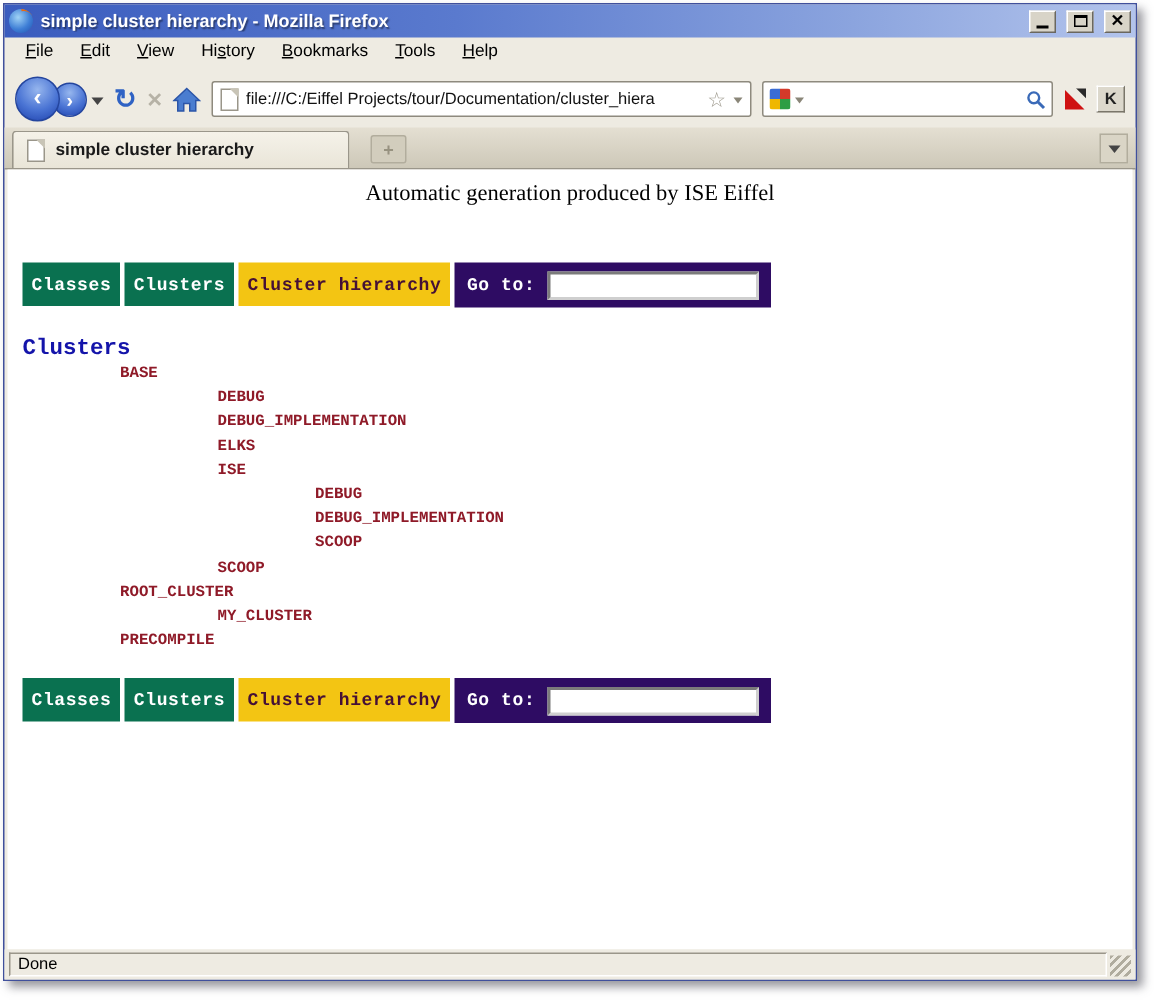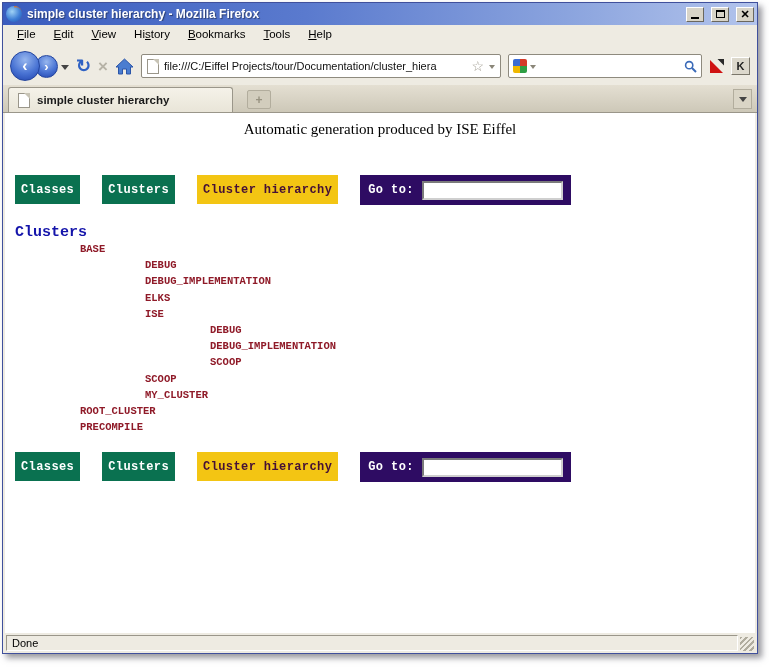--- a/index.html
+++ b/index.html
@@ -84,21 +84,21 @@
     border:1px solid #b2ad9d;border-radius:2px;color:#979280;font-size:12px;font-weight:bold;
     display:flex;align-items:center;justify-content:center}
   .tab-spacer{flex:1}
   .alltabs{width:19px;height:20px;margin-bottom:3px;background:#dad5c6;border:1px solid #b2ad9d;
     display:flex;align-items:center;justify-content:center}
   .alltabs .dd-caret{margin:4px 0 0 0}
   
   .content{flex:1;background:#fff;margin:0 2px;overflow:hidden;
     font-family:"Liberation Serif",serif;color:#000}
   .page-header{margin-top:8px;text-align:center;font-size:15px}
-  .nav-row{display:flex;gap:22px;height:29px;margin-left:10px;align-items:stretch;
+  .nav-row{display:flex;gap:3px;height:29px;margin-left:10px;align-items:stretch;
     font-family:"Liberation Mono",monospace;font-size:12px;font-weight:bold;letter-spacing:.4px}
   .nav-row.first{margin-top:37px}
   .nav-row.second{margin-top:17px}
   .navbtn{display:flex;align-items:center;padding:0 6px;cursor:pointer}
   .btn-green{background:var(--green);color:#fff}
   .btn-yellow{background:var(--yellow);color:#451036}
   .goto-box{background:var(--purple);color:#fff;display:flex;align-items:center;gap:8px;
     padding:15px 8px}
   .goto-input{width:141px;height:19px;border:2px inset #cfcfcf;outline:none;
     font-size:12px;font-family:"Liberation Mono",monospace}
@@ -212,22 +212,22 @@
       <div>
           <div class="tree-row lvl1">BASE</div>
           <div class="tree-row lvl2">DEBUG</div>
           <div class="tree-row lvl2">DEBUG_IMPLEMENTATION</div>
           <div class="tree-row lvl2">ELKS</div>
           <div class="tree-row lvl2">ISE</div>
           <div class="tree-row lvl3">DEBUG</div>
           <div class="tree-row lvl3">DEBUG_IMPLEMENTATION</div>
           <div class="tree-row lvl3">SCOOP</div>
           <div class="tree-row lvl2">SCOOP</div>
+          <div class="tree-row lvl1">ROOT_CLUSTER</div>
           <div class="tree-row lvl2">MY_CLUSTER</div>
-          <div class="tree-row lvl1">ROOT_CLUSTER</div>
           <div class="tree-row lvl1">PRECOMPILE</div>
         </div>
     </div>
 
     <div class="nav-row second">
       <span class="navbtn btn-green">Classes</span>
       <span class="navbtn btn-green">Clusters</span>
       <span class="navbtn btn-yellow">Cluster hierarchy</span>
       <span class="goto-box">
         <span>Go to:</span>

